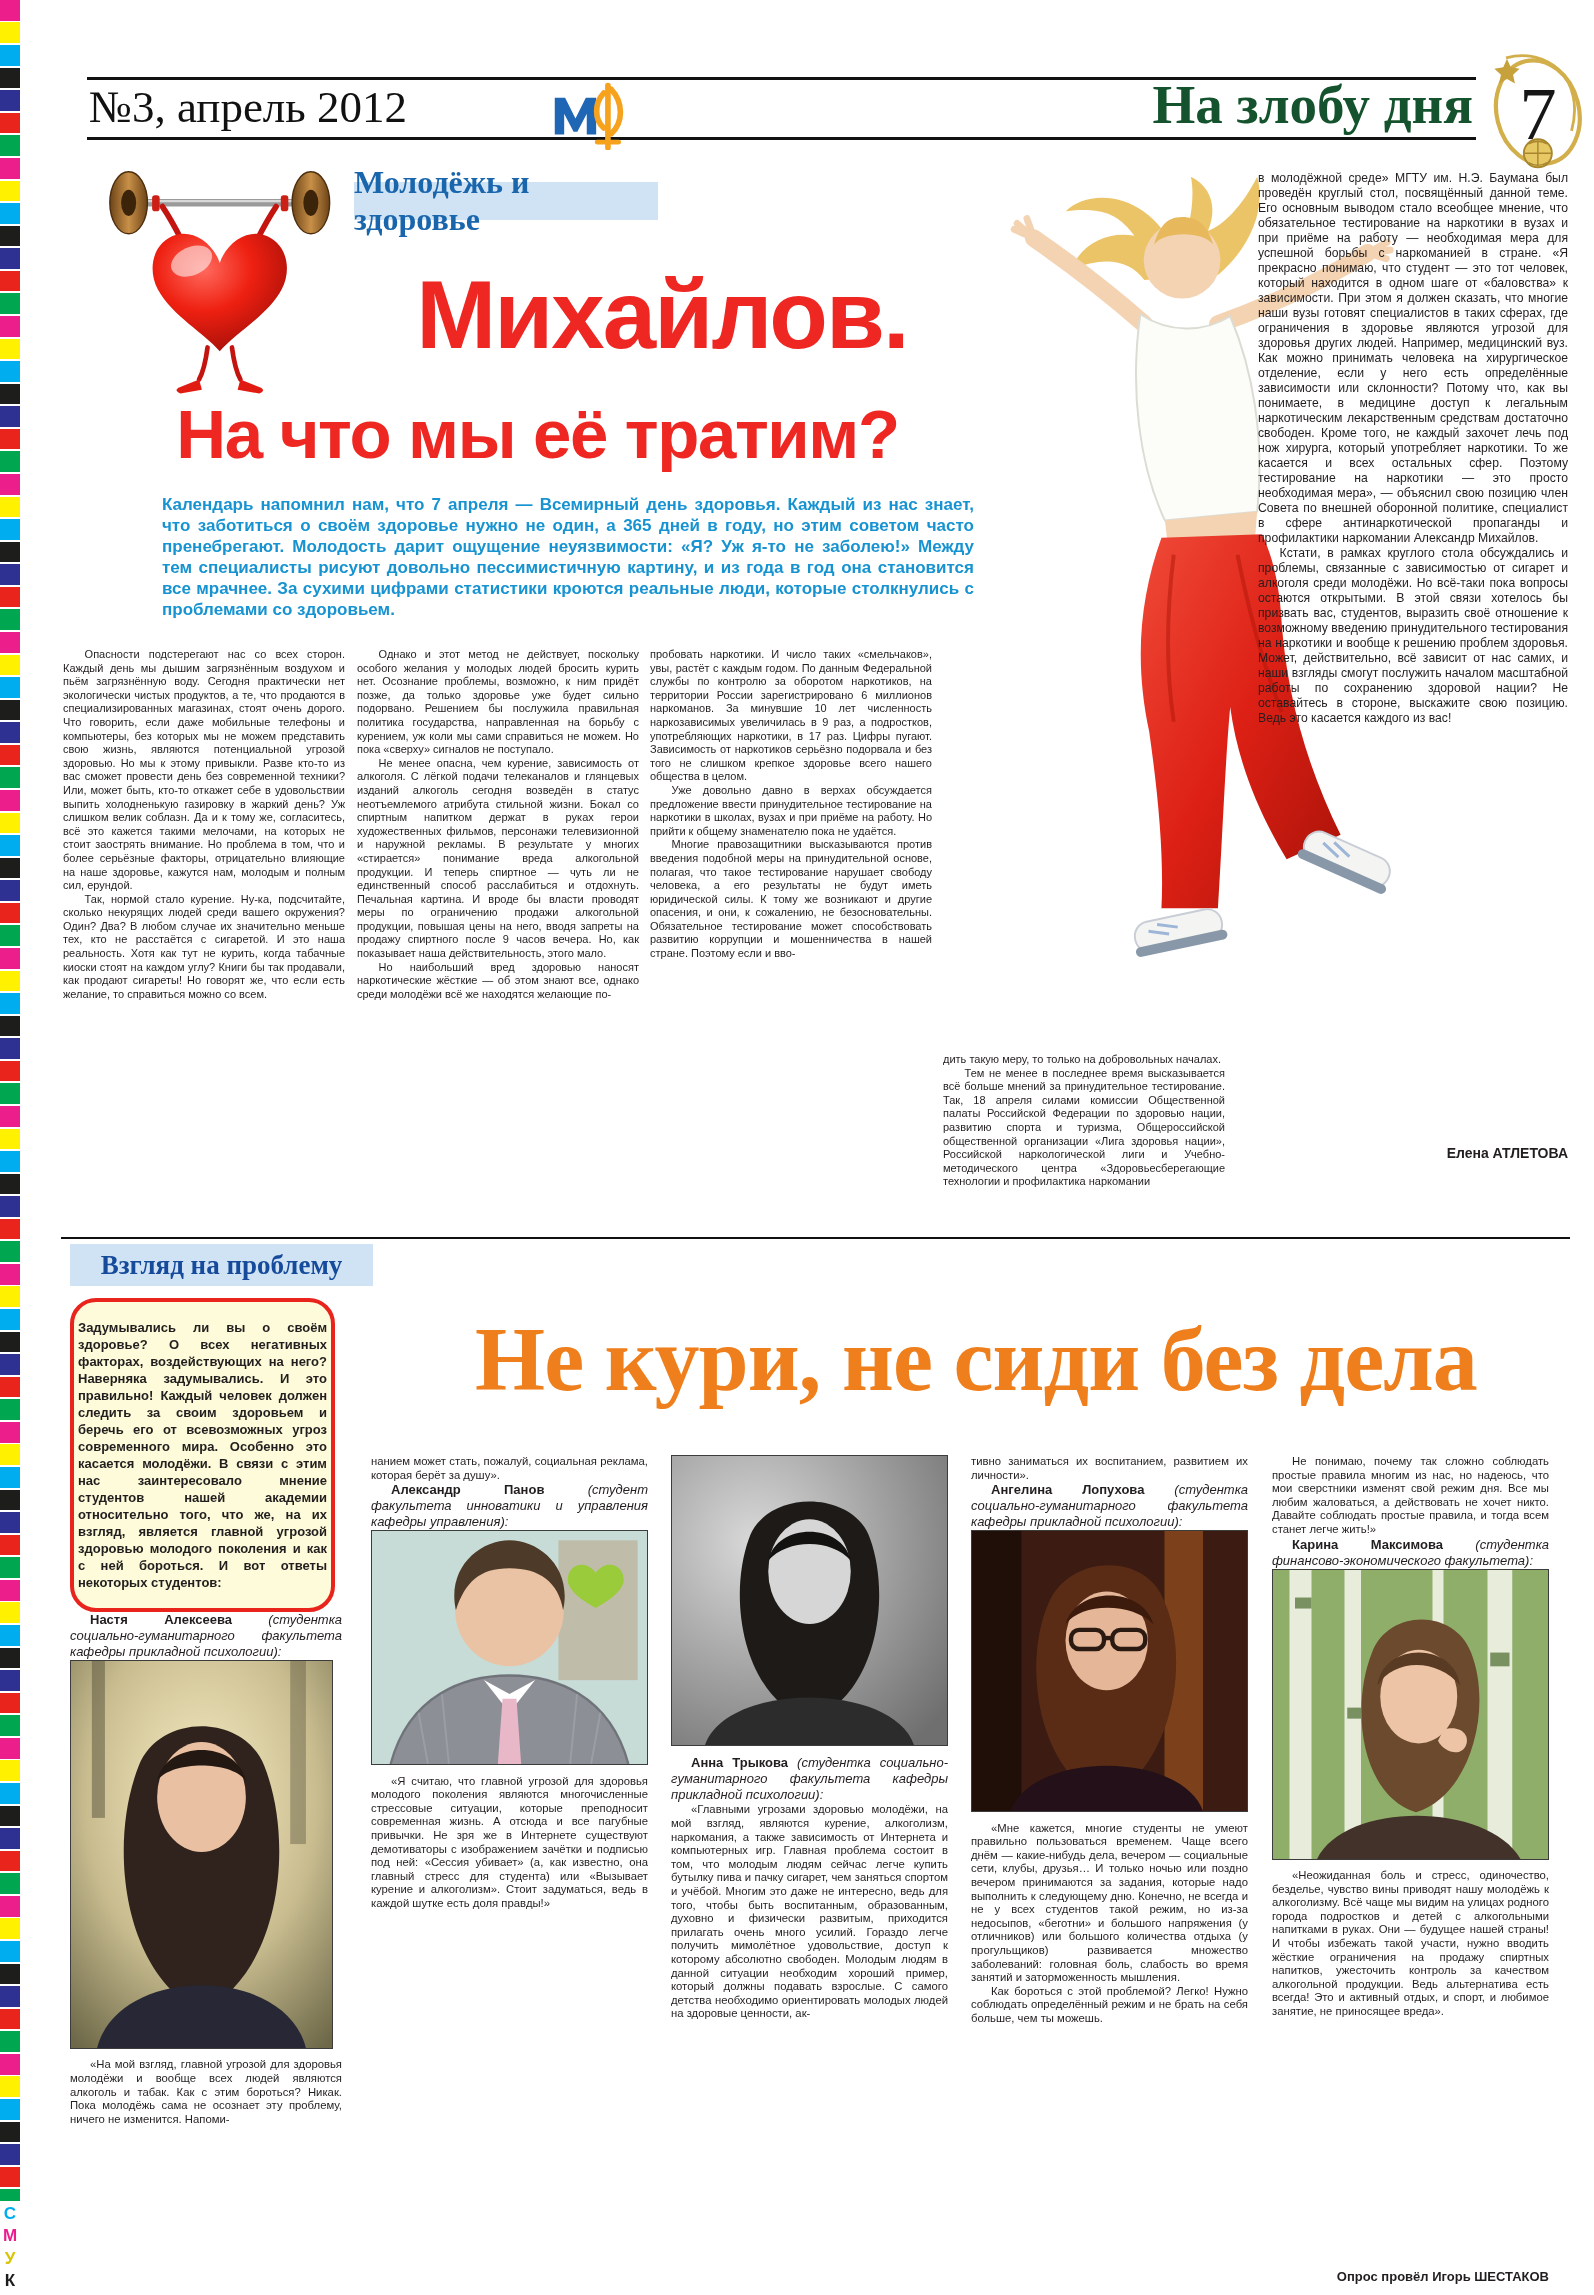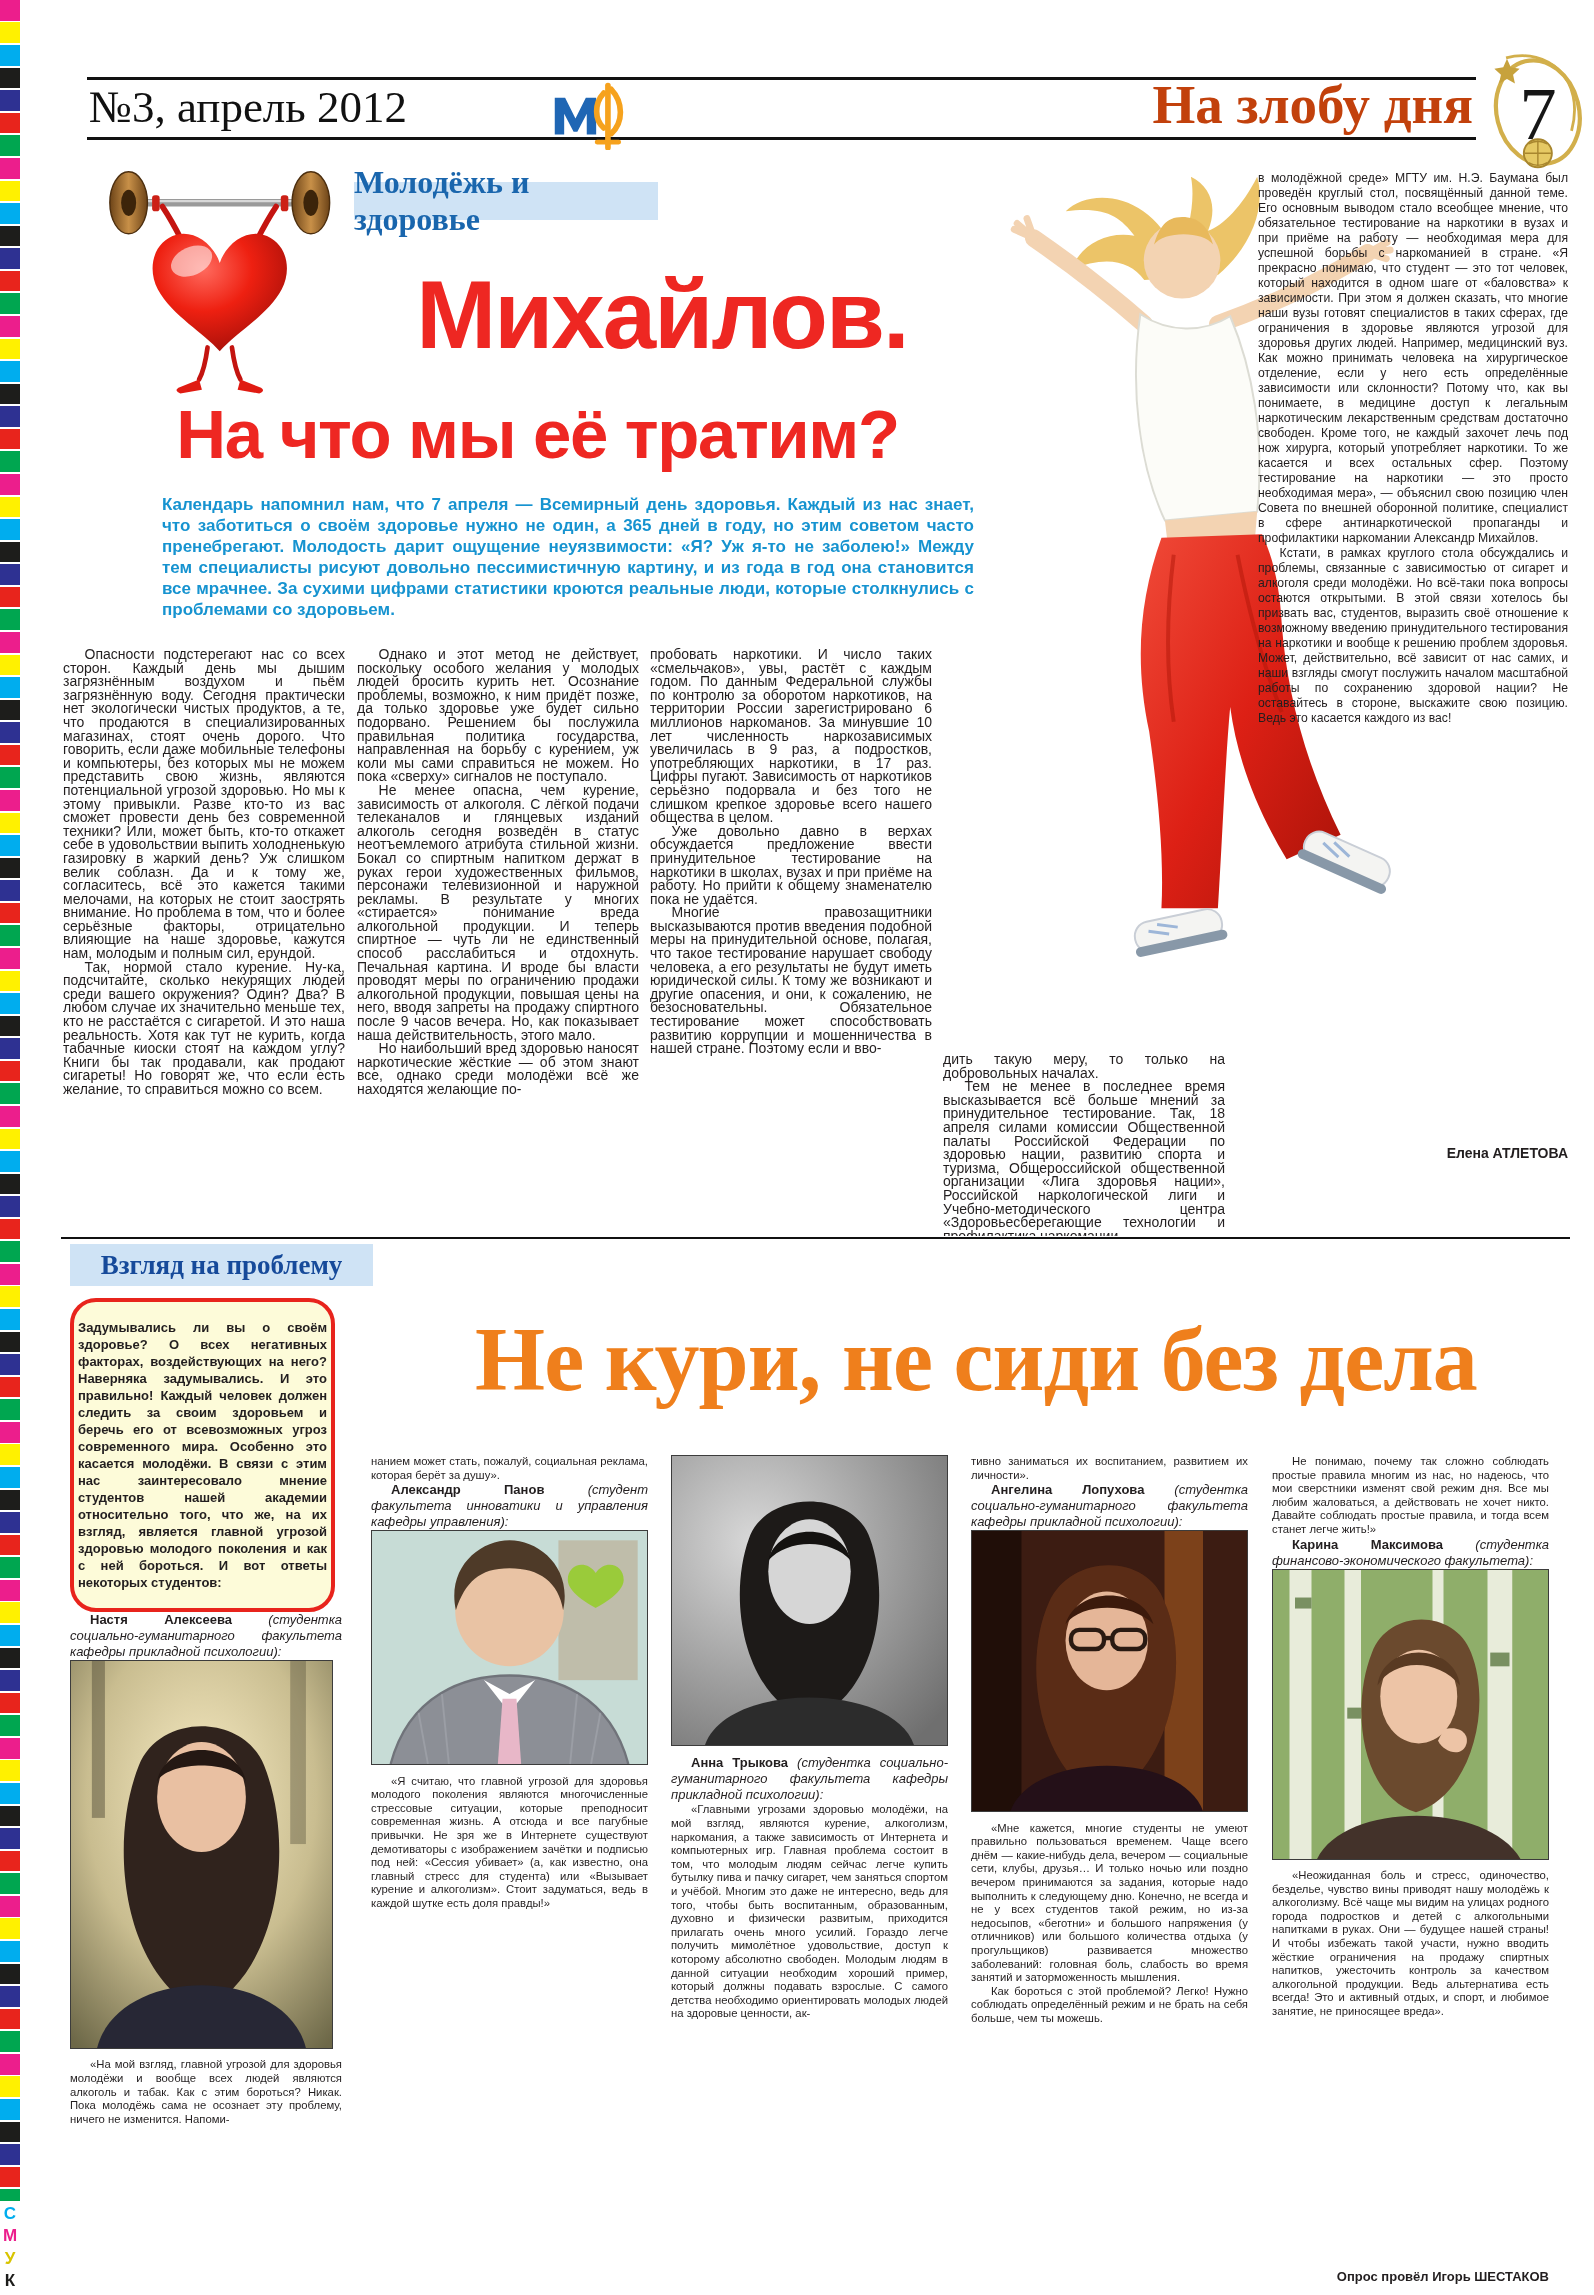--- a/index.html
+++ b/index.html
@@ -17,32 +17,32 @@
     font-weight:bold;font-size:17px;line-height:22.5px;background:#fff;padding:1.9px 0;}
   .edge-letters span:nth-child(1){color:#00adee}
   .edge-letters span:nth-child(2){color:#ec1e8c}
   .edge-letters span:nth-child(3){color:#d8c400}
   .edge-letters span:nth-child(4){color:#1d1d1b}
   
   .rule{background:#111;}
   .issue{left:89px;top:84px;width:469px;font-family:"Liberation Serif",serif;
     font-size:45px;line-height:47px;color:#111;}
   .rubric{left:962px;top:76px;width:511px;text-align:right;font-family:"Liberation Serif",serif;
-    font-weight:bold;font-size:55px;line-height:58px;color:#c2410c;}
+    font-weight:bold;font-size:55px;line-height:58px;color:#14532d;}
   
   .kicker1{left:354px;top:182px;width:304px;height:38px;background:#cfe3f5;
     display:flex;align-items:center;justify-content:center;
     font-family:"Liberation Serif",serif;font-weight:bold;font-size:32px;color:#1a66ad;}
   .t1{left:310px;top:261px;width:704px;text-align:center;font-weight:bold;
     font-size:96px;line-height:108px;color:#ee2722;letter-spacing:-1.9px;}
   .t2{left:61px;top:395px;width:953px;text-align:center;font-weight:bold;
     font-size:69px;line-height:79px;color:#ee2722;letter-spacing:-1.4px;}
   .lead{left:162px;top:494px;width:812px;font-weight:bold;font-size:17px;line-height:21px;
     color:#1693d0;text-align:justify;}
-  .mcol{font-size:14px;line-height:13.6px;text-align:justify;overflow:hidden;}
+  .mcol{font-size:11px;line-height:13.6px;text-align:justify;overflow:hidden;}
   .mcol p{margin:0;}
   .mcol p.ind{text-indent:21.6px;}
   .col5main{font-size:12.2px;line-height:15px;}
   .author-line{font-weight:bold;font-size:14px;text-align:right;}
   
   .kicker2{left:70px;top:1244px;width:303px;height:42px;background:#cfe3f5;
     display:flex;align-items:center;justify-content:center;
     font-family:"Liberation Serif",serif;font-weight:bold;font-size:27px;color:#164a9a;}
   .orange-title{left:385px;top:1289px;width:1182px;text-align:center;
     font-family:"Liberation Serif",serif;font-weight:bold;font-size:90px;line-height:141px;

